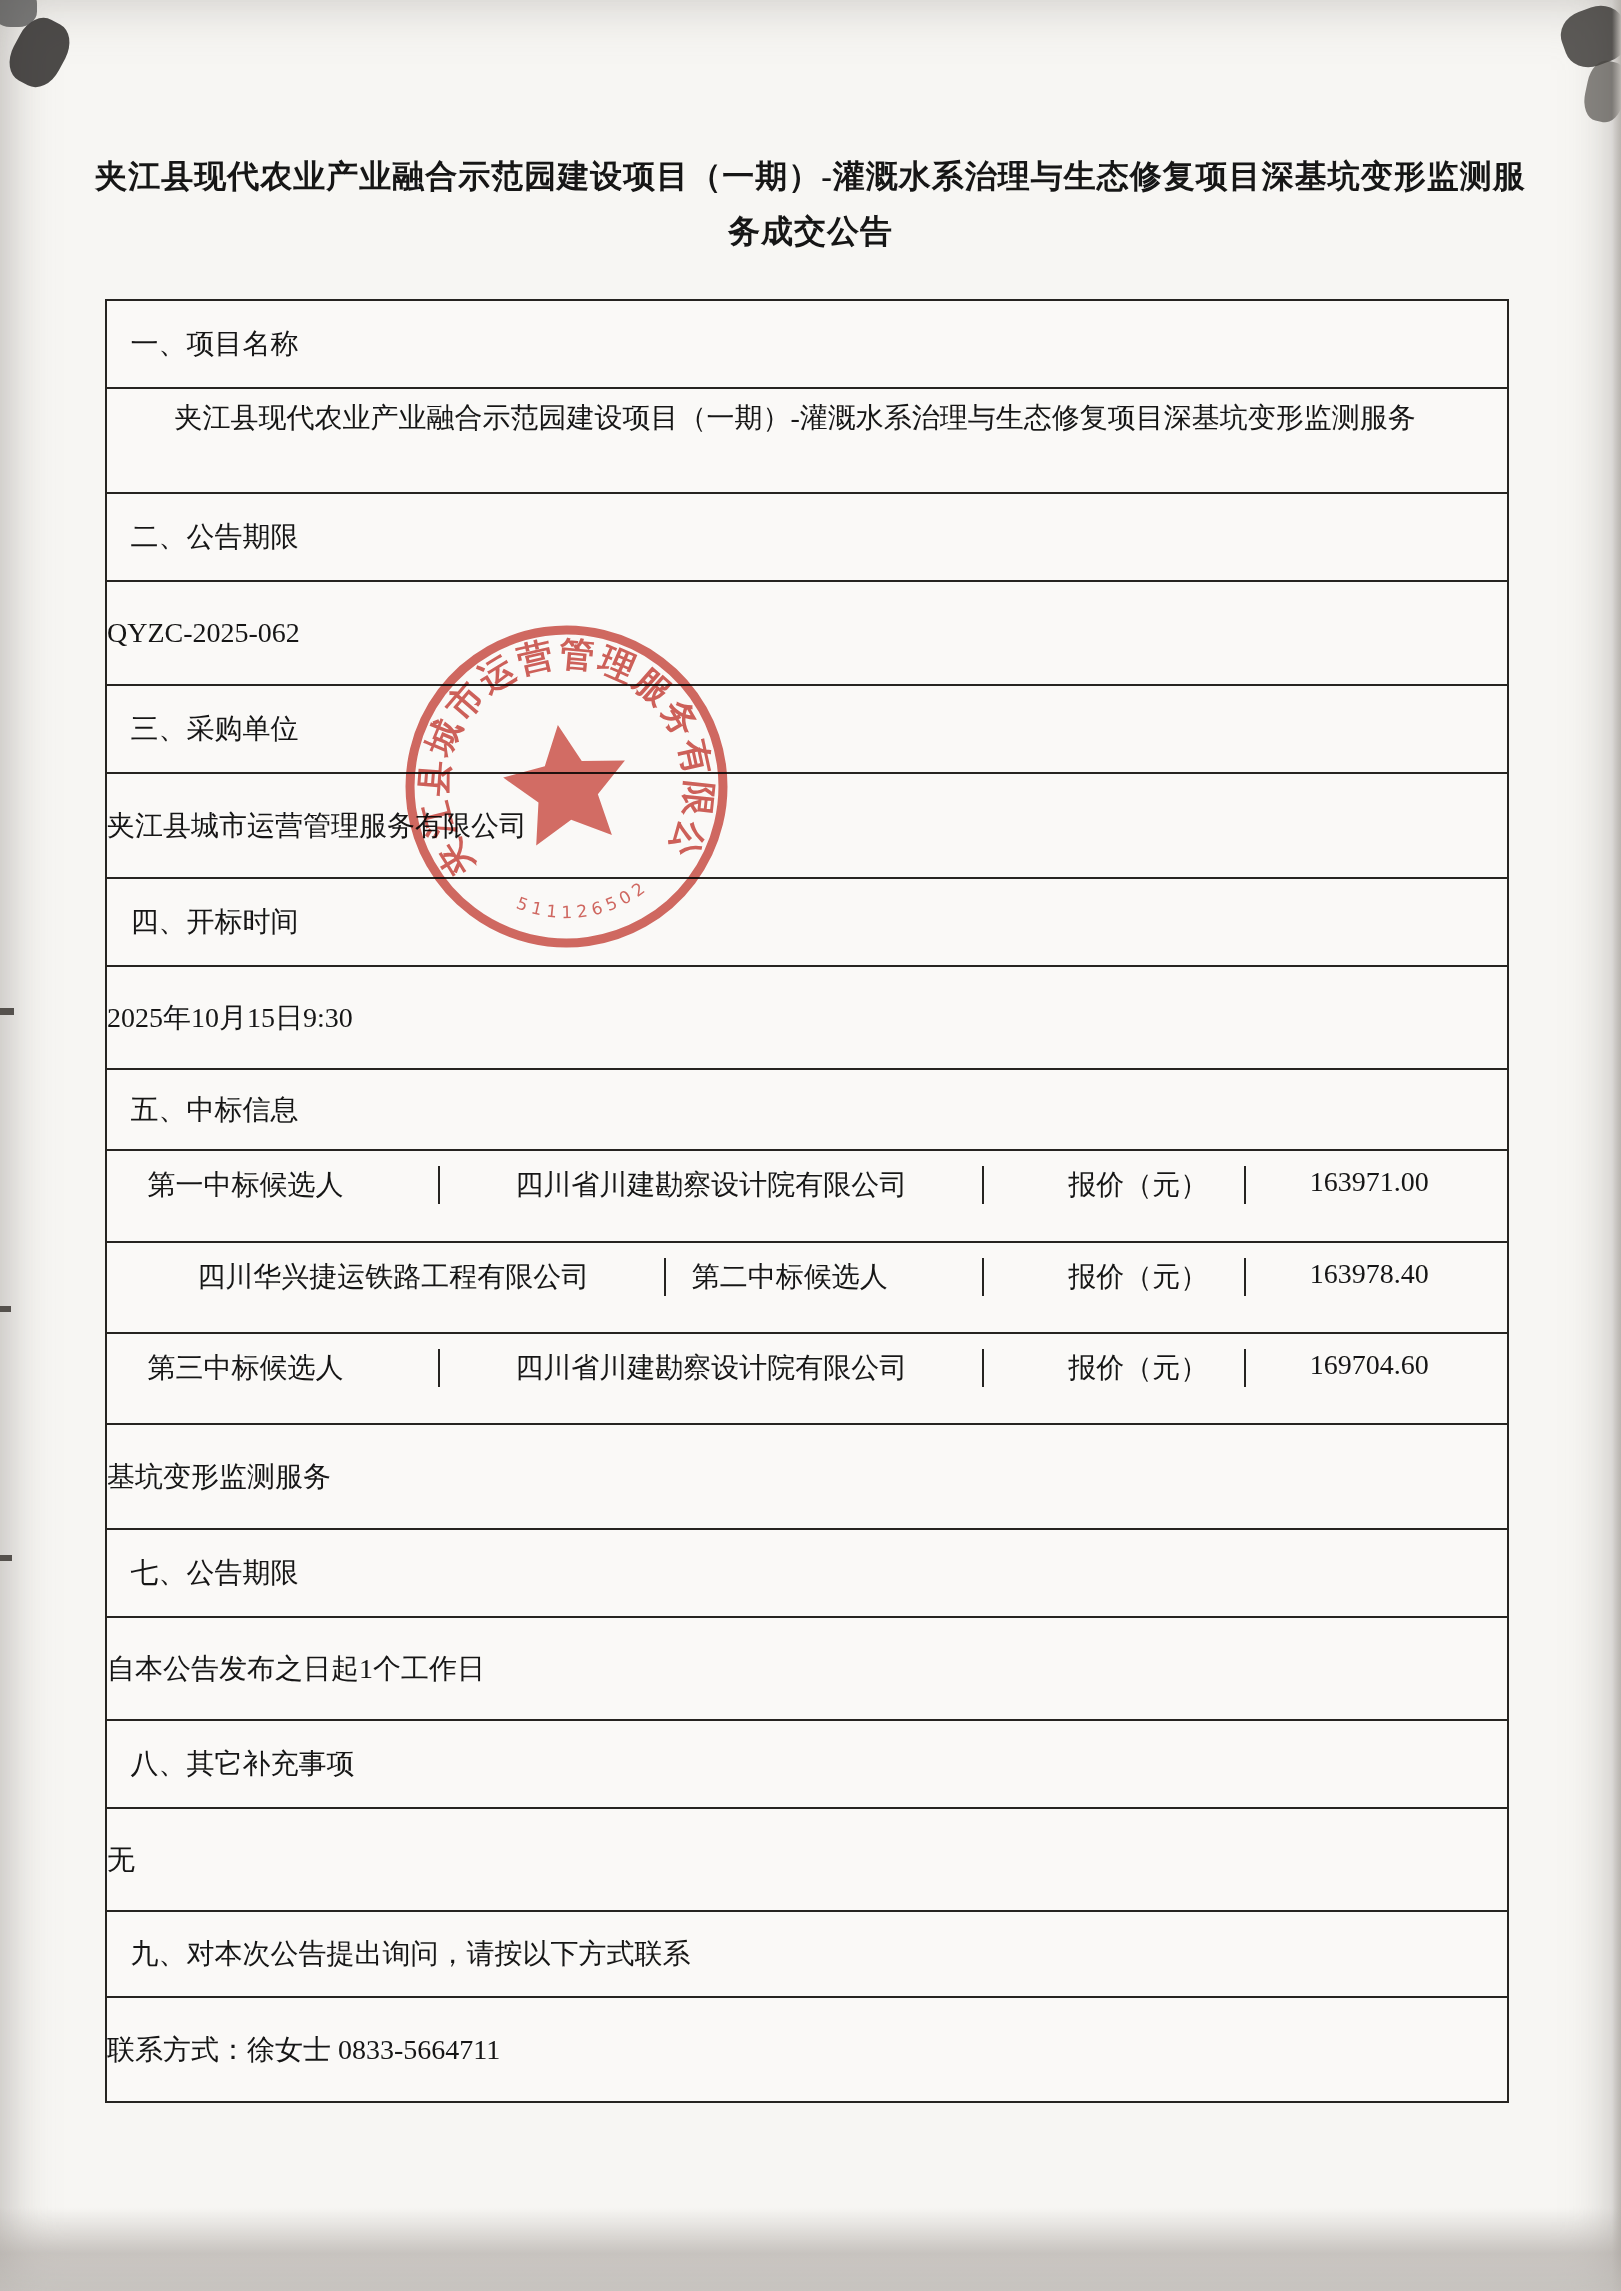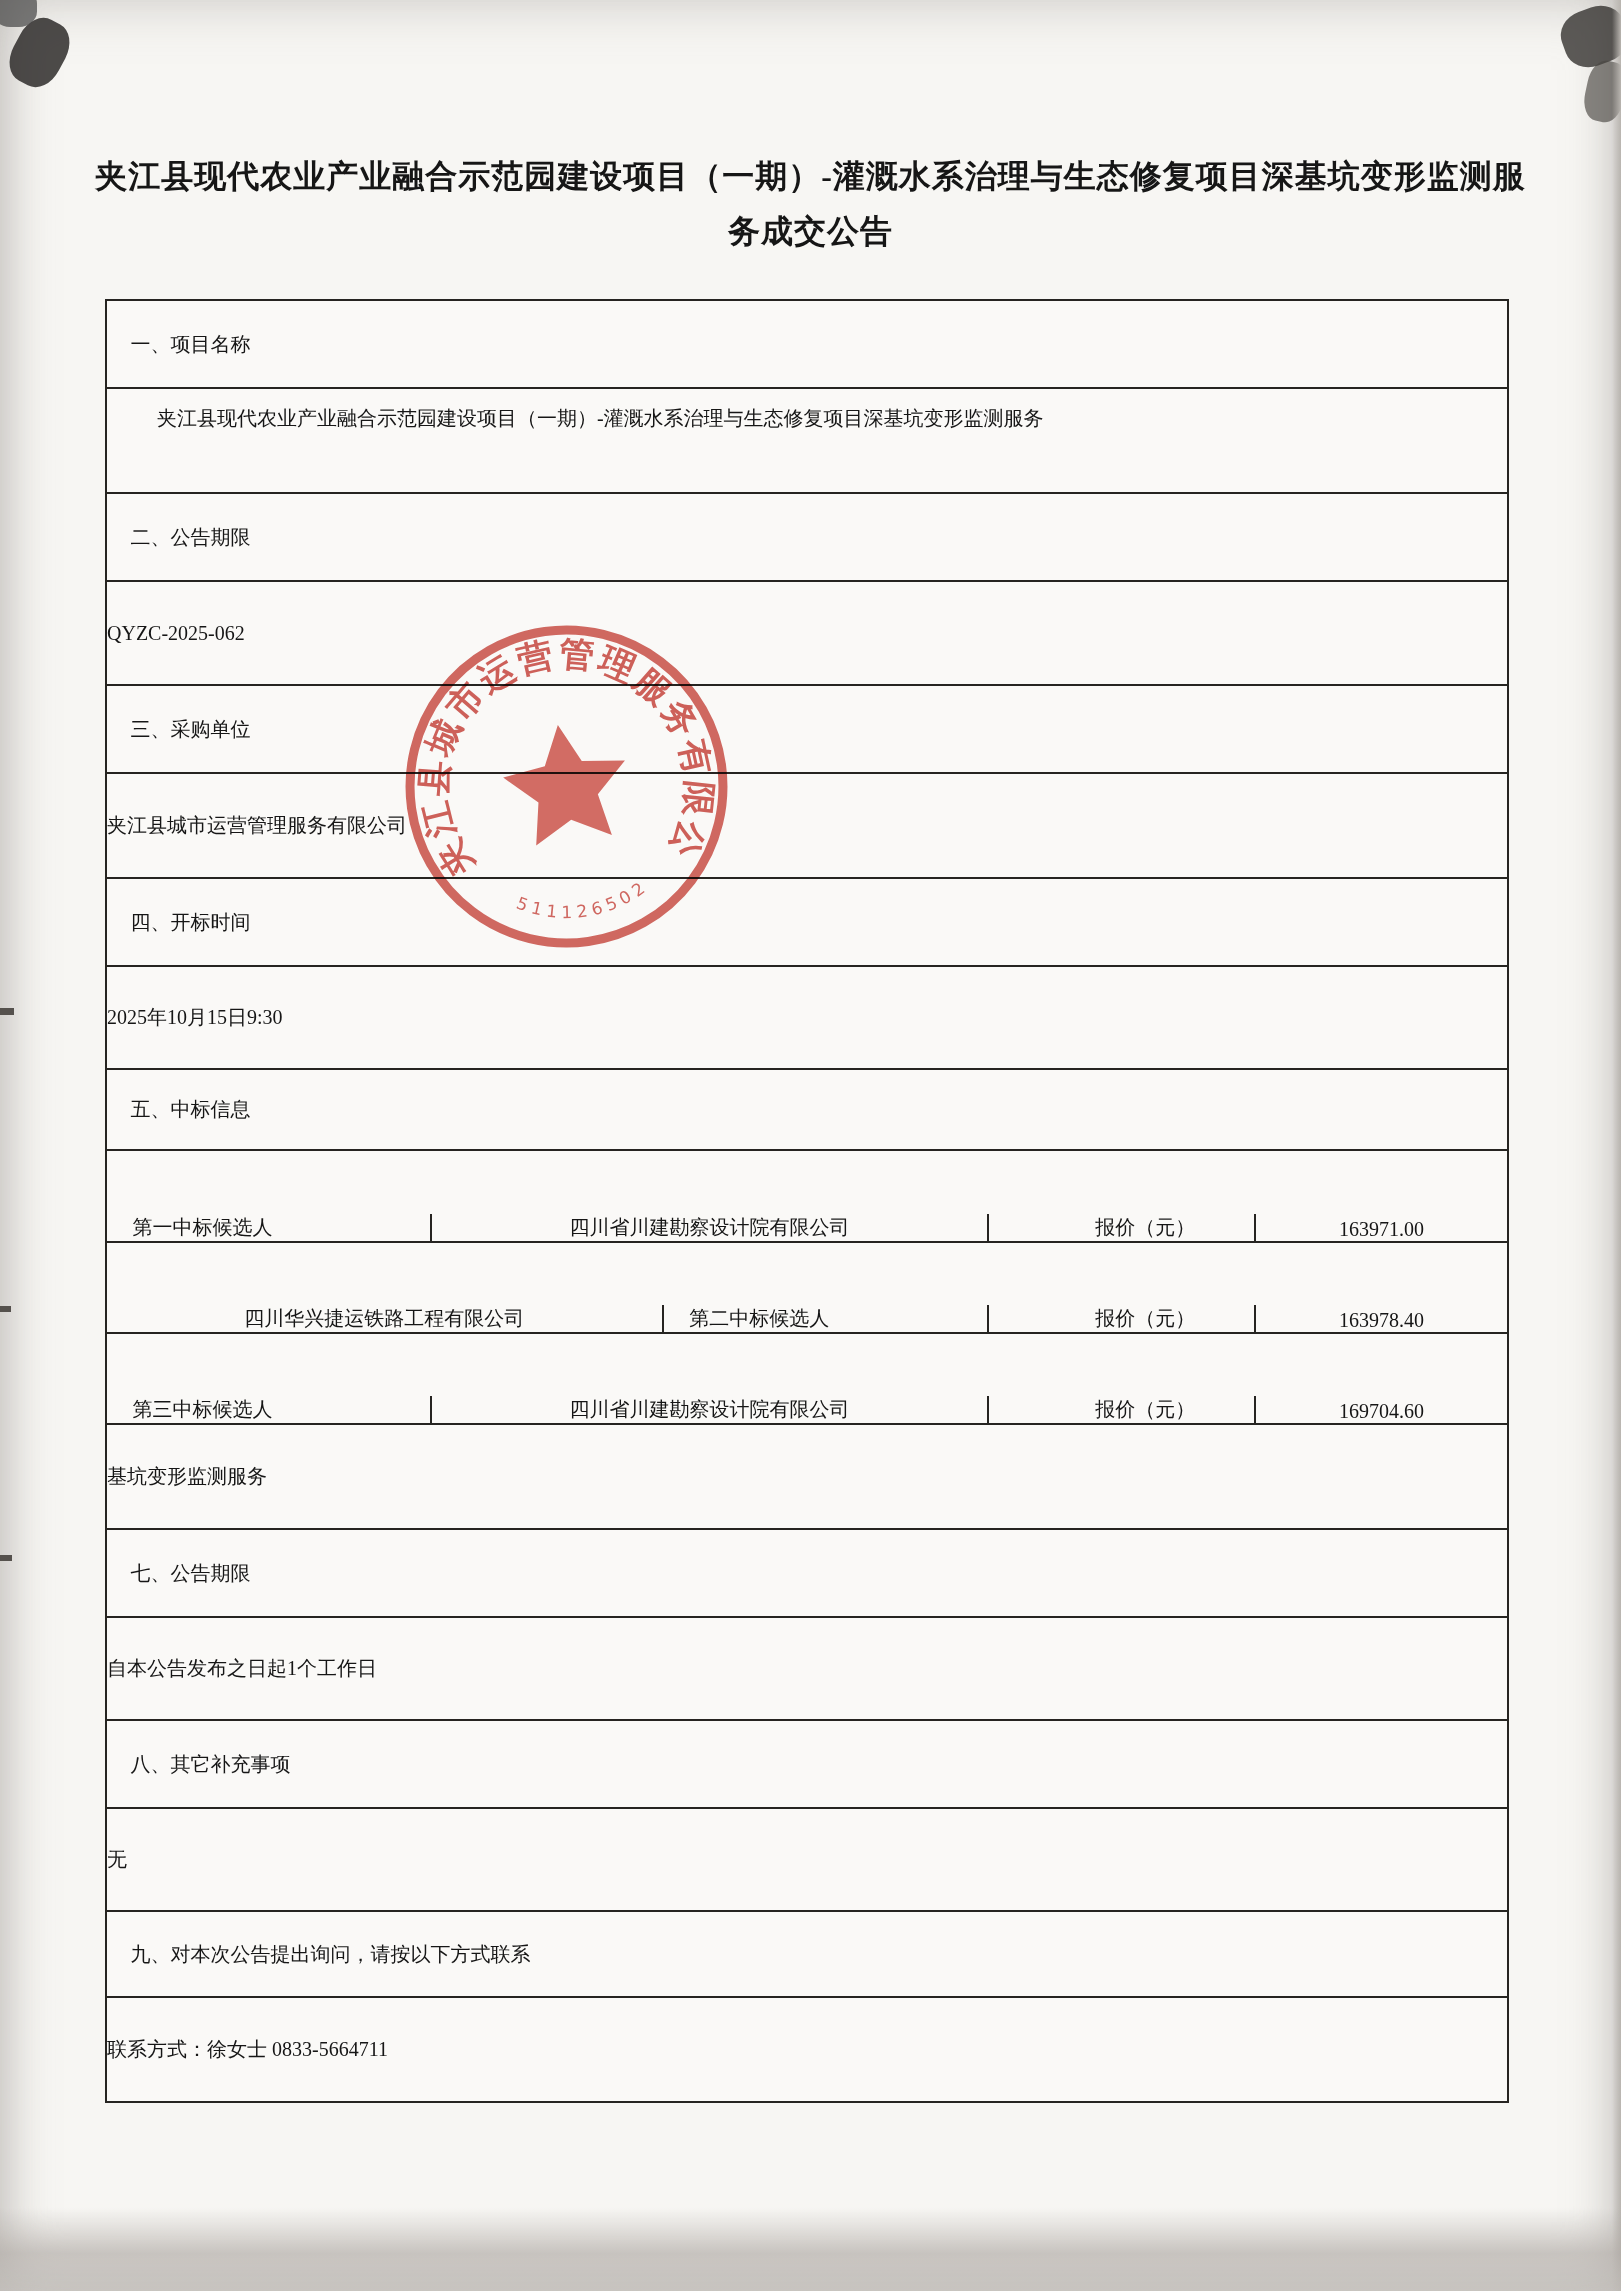--- a/index.html
+++ b/index.html
@@ -34,31 +34,31 @@
     font-size:32px;line-height:55px;font-weight:bold;
     letter-spacing:1px;
   }
   
   .doc-table{
     position:absolute;left:105px;top:299px;width:1404px;
     border:2.9px solid #262421;
     box-sizing:border-box;
     background:rgba(255,255,255,.35);
   }
-  .row{box-sizing:border-box;border-bottom:2px solid #262421;display:flex;align-items:center;font-size:20px;}
+  .row{box-sizing:border-box;border-bottom:2px solid #262421;display:flex;align-items:center;font-size:28px;}
   .row:last-child{border-bottom:none;}
   .row.section{padding-left:23.5px;}
   .row.value{}
   .row.project{display:block;padding:11.8px 55px 0 5.9px;line-height:34px;}
   .row.project span{display:block;text-indent:2.2em;}
   
   .h90{height:88px;}.h107{height:105px;}.h106{height:104px;}.h105{height:103px;}
   .h83{height:81px;}.h94{height:92px;}.h93{height:91px;}.h88{height:86px;text-align:right;}
   
-  .row.bid{padding:0;align-items:flex-end;}
+  .row.bid{padding:15px;align-items:flex-start;}
   .cell{box-sizing:border-box;display:flex;align-items:center;}
   .cell.c1{width:24%;border-right:2px solid #262421;padding-left:25.5px;}
   .cell.c2{width:41.2%;border-right:2px solid #262421;justify-content:center;}
   .cell.c3{width:16.2%;border-right:2px solid #262421;justify-content:center;margin-left:48px;}
   .cell.c4{width:18.6%;justify-content:center;}
   
   .stamp{
     position:absolute;left:396px;top:616px;width:341px;height:341px;
     pointer-events:none;
     mix-blend-mode:multiply;

